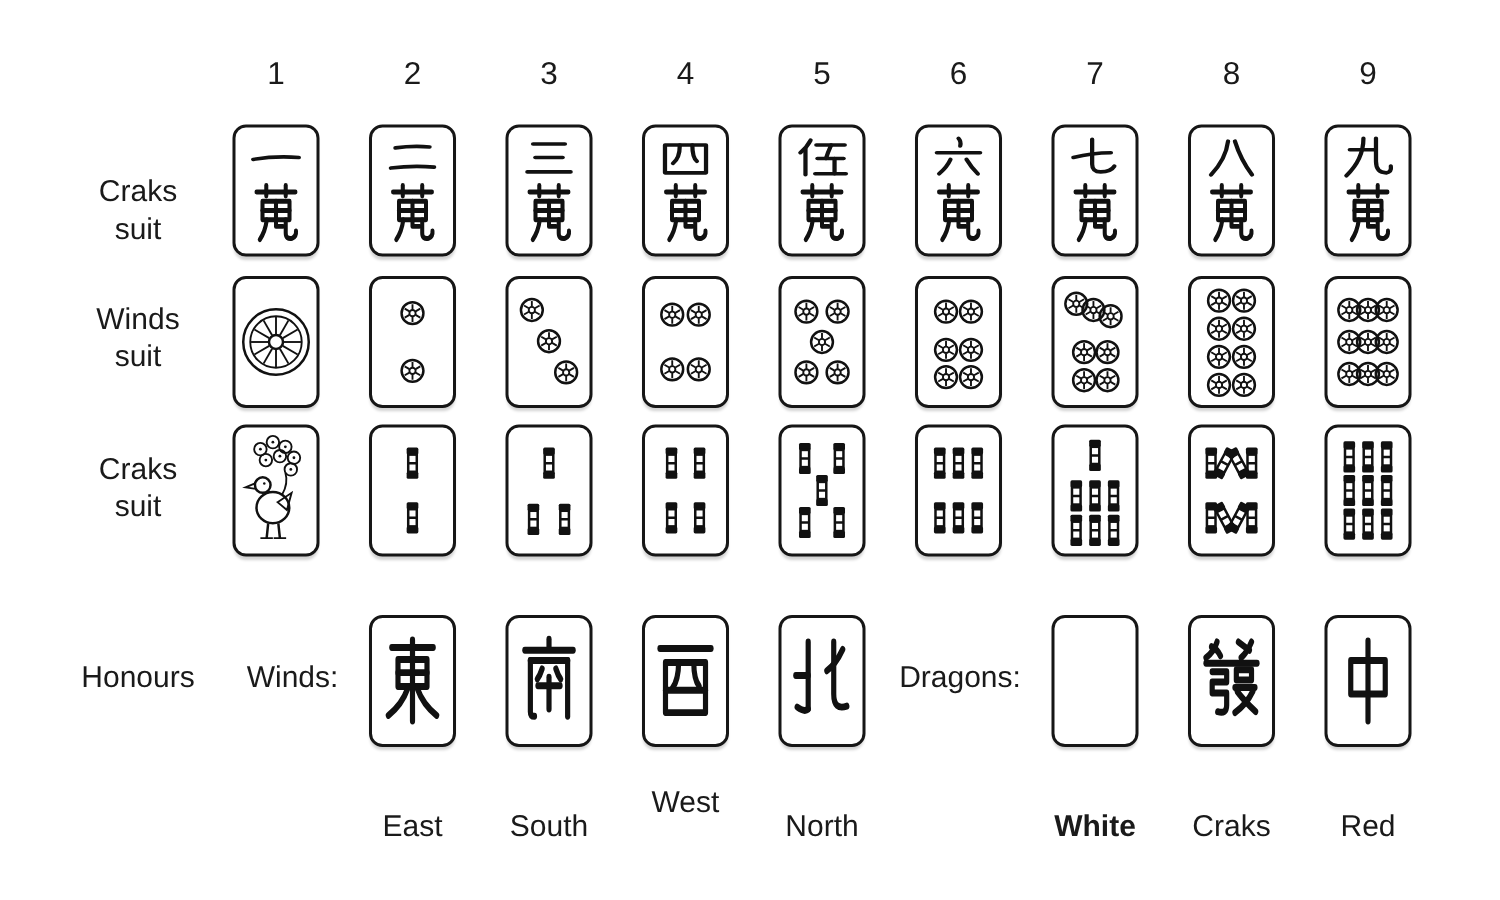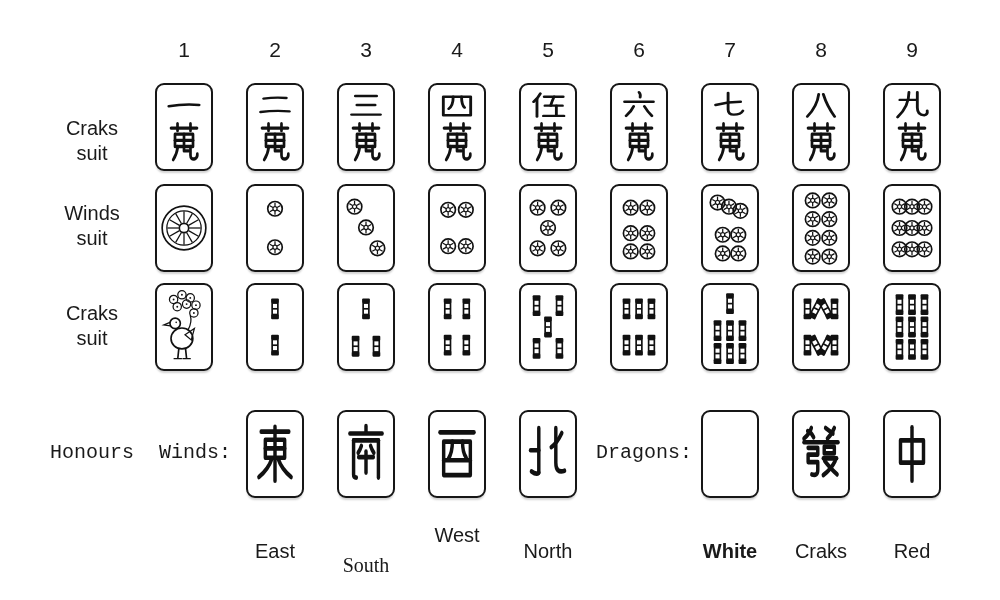--- a/index.html
+++ b/index.html
@@ -2,21 +2,21 @@
 <html><head>
 <meta charset="utf-8">
 <style>
   html,body{margin:0;padding:0;background:#fff;}
   #stage{
     position:relative;width:1000px;height:600px;background:#ffffff;overflow:hidden;
     font-family:"Liberation Sans","DejaVu Sans",sans-serif;color:#1a1a1a;
   }
   .col-num{position:absolute;top:38px;width:40px;text-align:center;font-size:21px;}
   .row-label{position:absolute;left:38px;width:108px;text-align:center;font-size:20px;line-height:25px;}
-  .group-label{position:absolute;font-size:20px;text-align:center;font-family:Liberation Mono, monospace;}
+  .group-label{position:absolute;font-size:20px;text-align:center;}
   #label-craks{top:116px}
   #label-dots{top:201px}
   #label-bams{top:301px}
   #label-honours{left:38px;width:108px;top:441px}
   #label-winds{left:153px;width:84px;top:441px}
   #label-dragons{left:596px;width:88px;top:441px}
   .tile{
     position:absolute;width:58px;height:88px;background:#fff;
     border:2.5px solid #161616;border-radius:9px;box-sizing:border-box;
     display:flex;flex-direction:column;align-items:center;justify-content:center;
@@ -1060,21 +1060,21 @@
         <path d="M15 17 H85"></path>
         <path d="M23 28 V83 Q23 88 29 88"></path>
         <path d="M77 28 V88"></path>
         <path d="M23 28 H77"></path>
         <path d="M40 37 Q37 44 33 48"></path>
         <path d="M60 37 Q63 44 67 48"></path>
         <path d="M34 55 H66"></path>
         <path d="M50 46 V80"></path>
       </svg>
     </div>
-    <div class="caption" style="left: 320px; top: 520px; width: 92px; font-family: Liberation Serif, serif;">South</div>
+    <div class="caption" style="left: 320px; top: 506px; width: 92px;">South</div>
     <div class="tile" style="left: 428px; top: 410px;">
       <svg class="glyph" width="46" height="62" viewBox="0 0 100 100" preserveAspectRatio="none" fill="none" stroke="#111" stroke-width="7.5" stroke-linecap="round" stroke-linejoin="round">
         <path d="M13 15 H87"></path>
         <path d="M21 30 H79 V84 H21 Z"></path>
         <path d="M40 30 Q40 48 31 58"></path>
         <path d="M62 30 Q62 48 70 56"></path>
         <path d="M21 60 H79"></path>
       </svg>
     </div>
     <div class="caption" style="left: 411px; top: 490px; width: 92px;">West</div>

